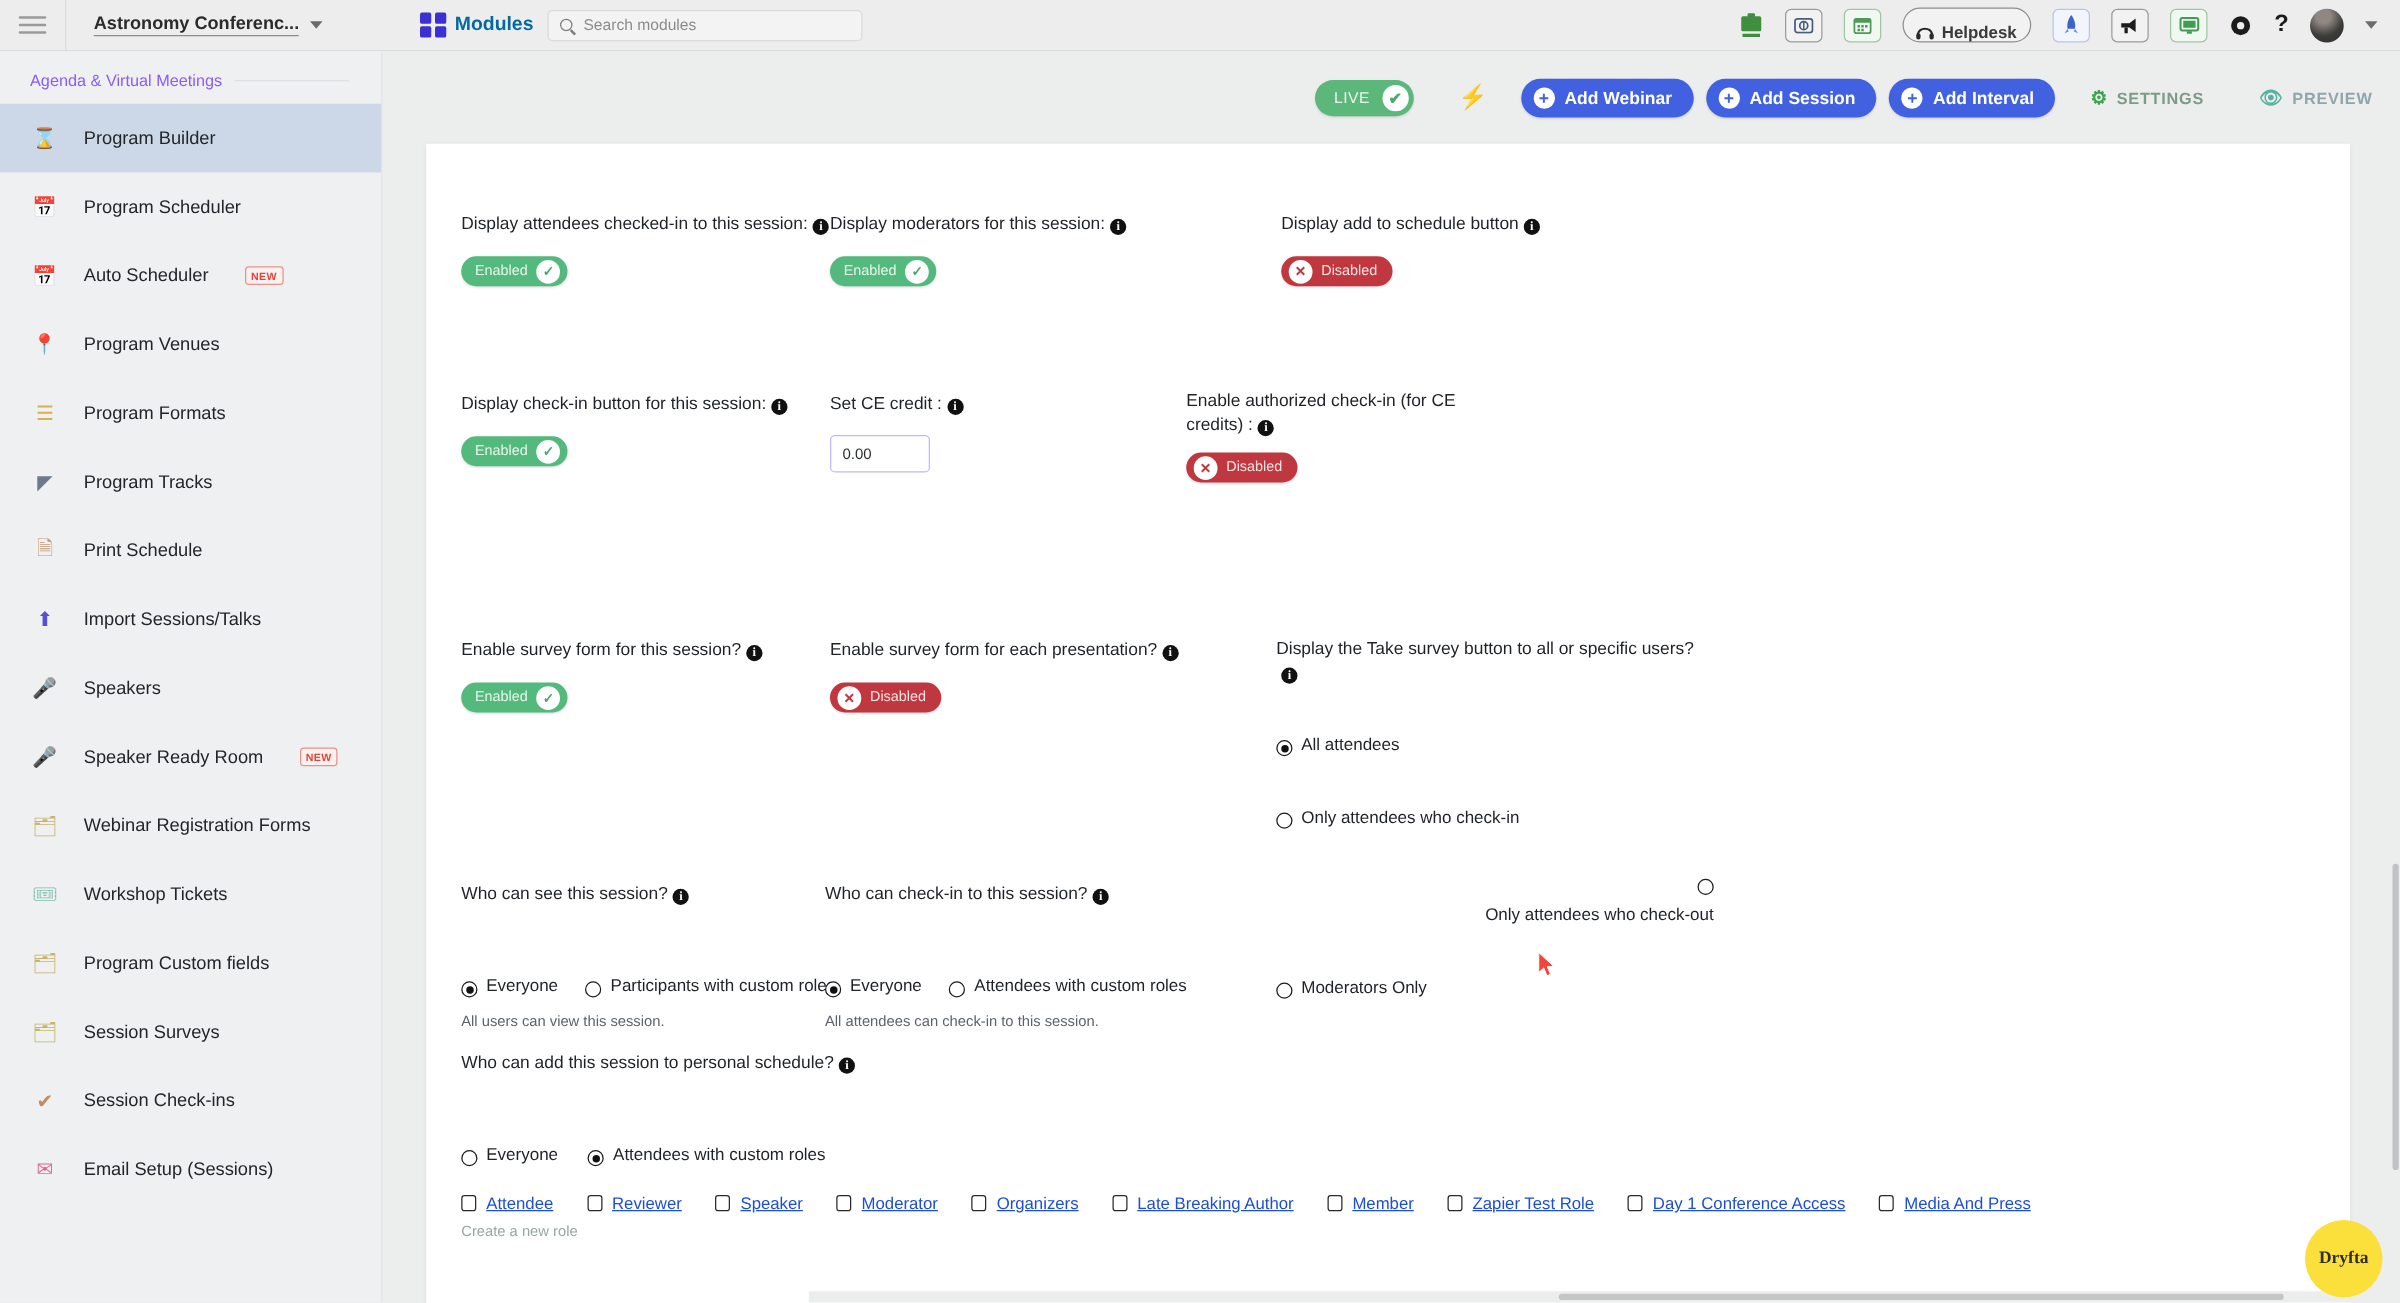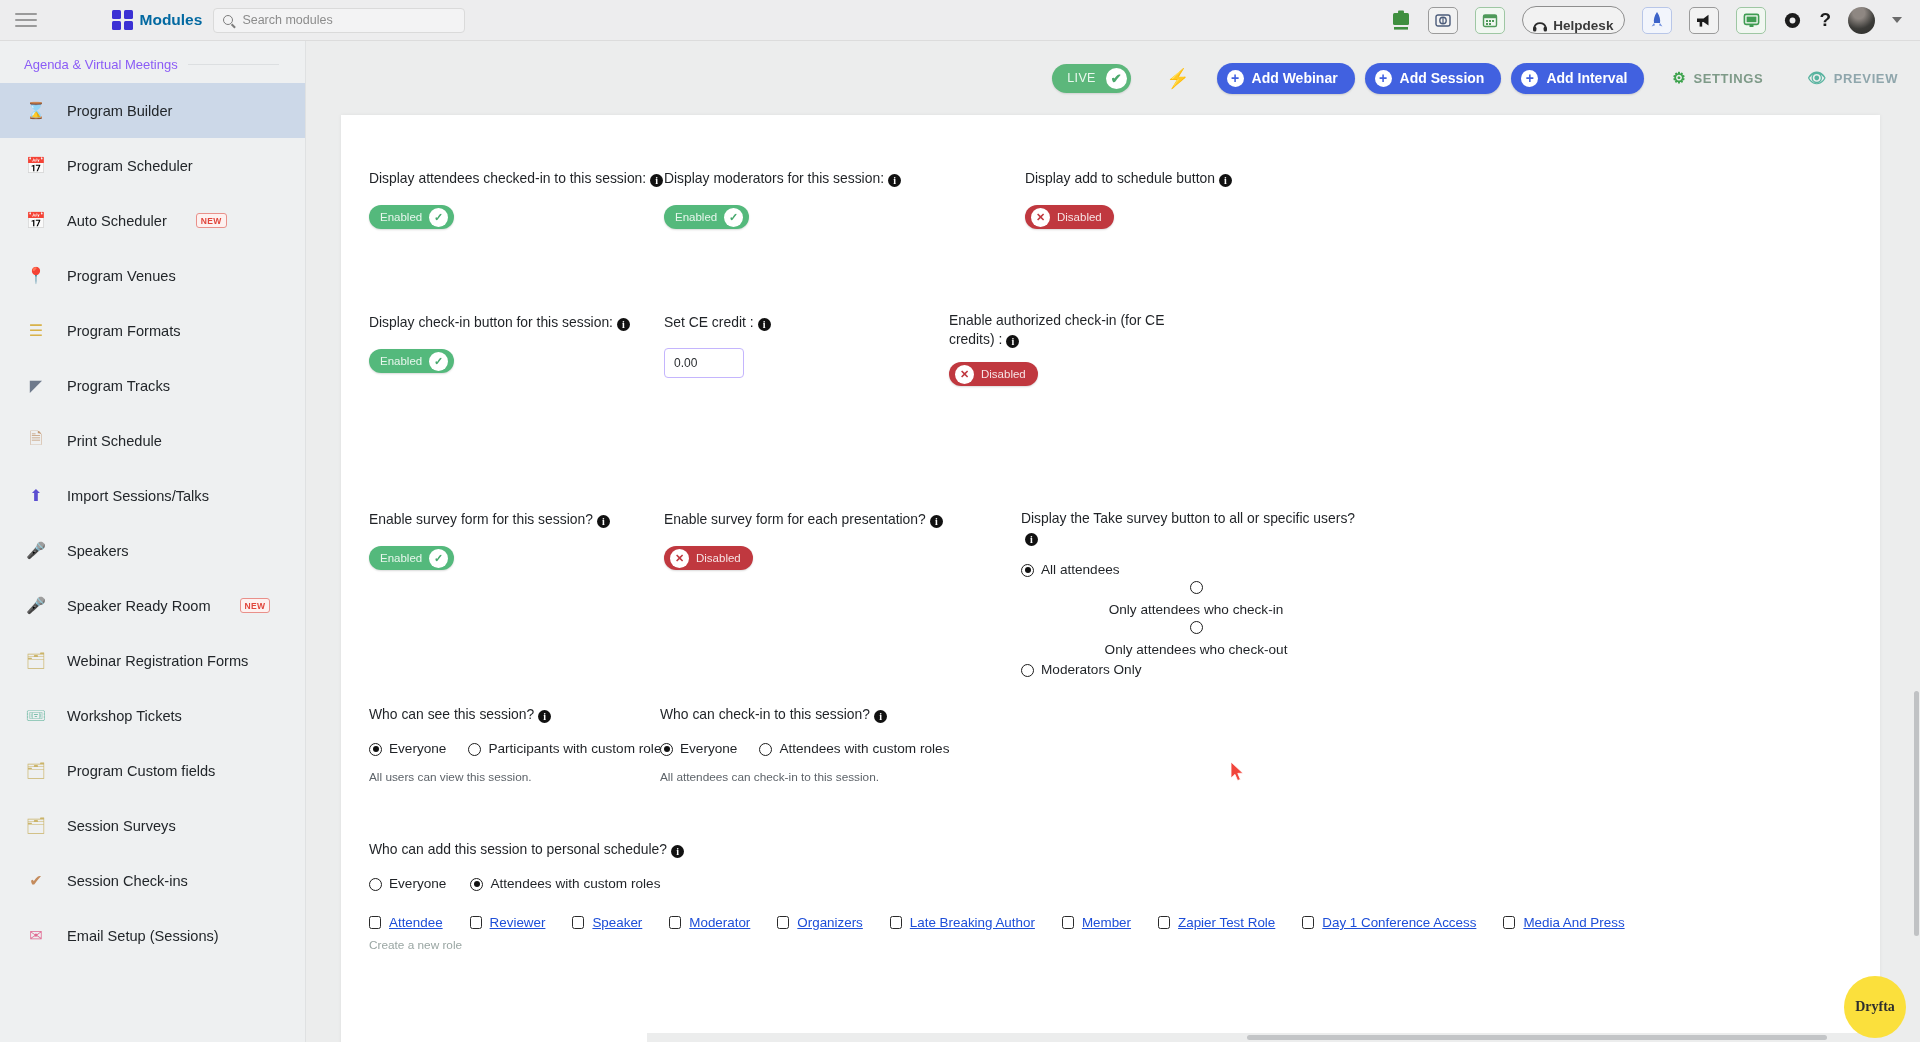--- a/index.html
+++ b/index.html
@@ -209,22 +209,22 @@
   .toggle.off .knob { color: #c0383f; }
 
   #ce-input {
     width: 80px; height: 30px; border: 1px solid #c4b5fd; border-radius: 4px;
     padding: 0 9px; font-size: 12px; color: #2a2d30;
     font-family: "Liberation Sans", sans-serif; outline: none; background: #fff;
   }
 
   .radio-row { display: flex; align-items: center; gap: 0; }
   .radio-opt {
-    display: flex; align-items: center; gap: 7px; cursor: pointer;
-    font-size: 13.6px; color: #1f2226; line-height: 18px; margin-bottom: 2px;
+    display: flex; align-items: flex-end; gap: 7px; cursor: pointer;
+    font-size: 13.6px; color: #1f2226; line-height: 18px; margin-bottom: 2px; margin-top: 40px;
   }
   .rdo {
     width: 13px; height: 13px; border-radius: 50%;
     border: 1.6px solid #1c1c1c; background: #fff; flex: none;
     display: flex; align-items: center; justify-content: center;
   }
   .rdo.sel::after {
     content: ""; width: 6px; height: 6px; border-radius: 50%; background: #111;
   }
   .helper-txt { font-size: 11.8px; color: #5d6369; margin-top: 10px; }
@@ -269,20 +269,24 @@
   #cursor { position: absolute; left: 1230px; top: 762px; width: 16px; height: 20px; }
 </style>
 </head>
 <body>
 
 <div id="topbar">
   <div id="hamburger">
     <span></span>
       <span></span>
       <span></span>
+  </div>
+  <div id="event-name-wrap">
+    <div id="event-name">Astronomy Conferenc...</div>
+    <div class="chev"></div>
   </div>
 
   <div id="modules-group">
     <div id="modules-grid">
       <i></i>
         <i></i>
         <i></i>
         <i></i>
     </div>
     <div id="modules-label">Modules</div>
@@ -562,21 +566,21 @@
 
       <div style="position:absolute;left:680px;top:394px;width:350px;">
         <div class="field-label">
           <span>Display the Take survey button to all or specific users?</span><span class="info-i">i</span>
         </div>
         <div id="take-survey-options" style="margin-top:14px;">
             <div class="radio-opt" style="display: flex;">
               <span class="rdo sel"></span>
               <span>All attendees</span>
             </div>
-            <div class="radio-opt" style="display: flex; flex-direction: column;">
+            <div class="radio-opt" style="display: flex;">
               <span class="rdo"></span>
               <span>Only attendees who check-in</span>
             </div>
             <div class="radio-opt" style="display: flex; flex-direction: column;">
               <span class="rdo"></span>
               <span>Only attendees who check-out</span>
             </div>
             <div class="radio-opt" style="display: flex;">
               <span class="rdo"></span>
               <span>Moderators Only</span>

